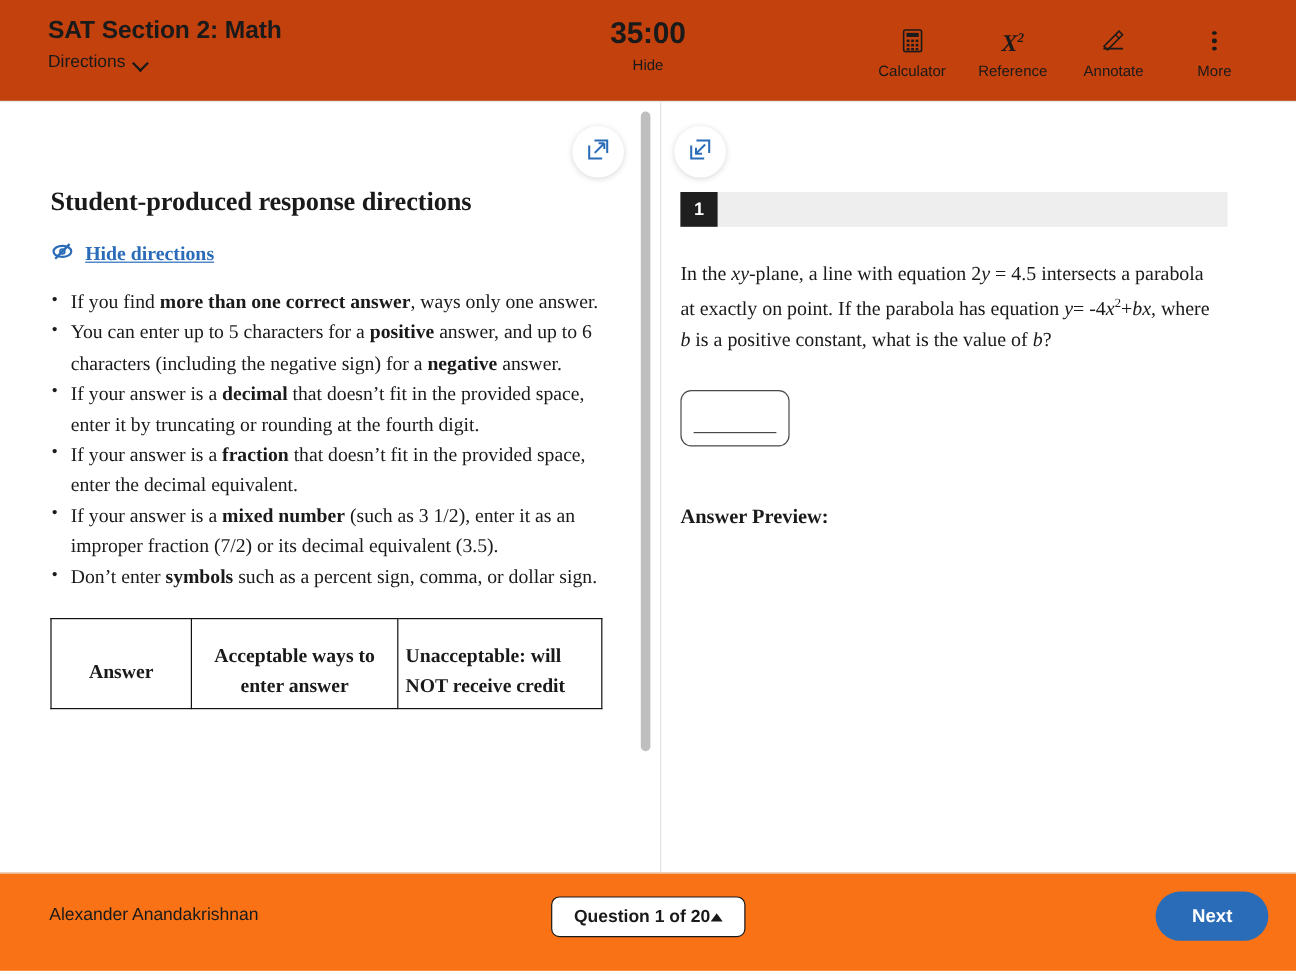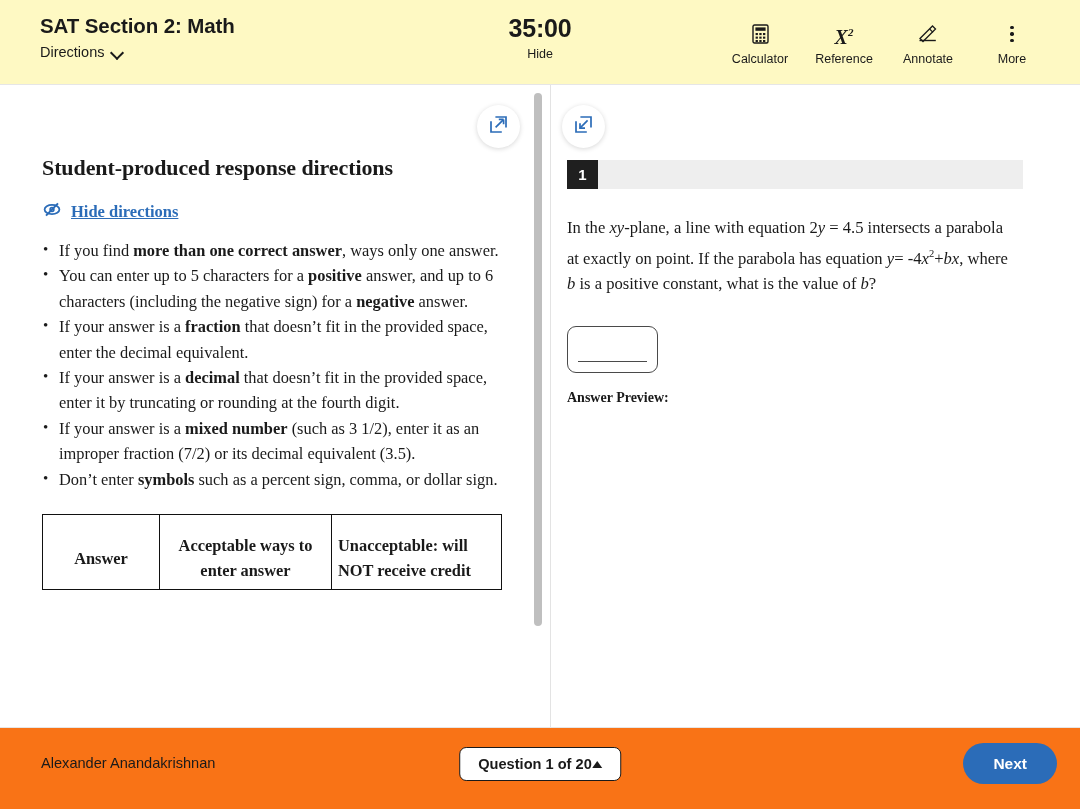--- a/index.html
+++ b/index.html
@@ -21,21 +21,21 @@
     position: relative;
     display: flex;
     flex-direction: column;
   }
 
   
   .header {
     height: 85px;
     flex: 0 0 85px;
     position: relative;
-    background: #fef9c3;
+    background: #c2410c;
     border-bottom: 1px solid #e6e6e6;
     box-sizing: border-box;
   }
   .header-left {
     position: absolute;
     left: 40px;
     top: 13px;
   }
   .exam-title {
     font-size: 20.5px;
@@ -313,23 +313,23 @@
     cursor: text;
   }
   .answer-box .rule {
     position: absolute;
     left: 10px; right: 10px;
     bottom: 10px;
     height: 1.5px;
     background: #4a4a4a;
   }
   .answer-preview {
-    margin-top: 17px;
+    margin-top: 49px;
     font-family: "Liberation Serif", serif;
-    font-size: 14px;
+    font-size: 17px;
     font-weight: 700;
     color: #1a1a1a;
   }
 
   
   .footer {
     height: 82px;
     flex: 0 0 82px;
     position: relative;
     background: #f97316;
@@ -479,24 +479,24 @@
         </div>
 
         <ul class="dir-list">
           <li>
             <span>If you find </span><b>more than one correct answer</b><span>, ways only one answer.</span>
           </li>
           <li>
             <span>You can enter up to 5 characters for a </span><b>positive</b><span> answer, and up to 6 characters (including the negative sign) for a </span><b>negative</b><span> answer.</span>
           </li>
           <li>
-            <span> If your answer is a </span><b>fraction</b><span> that doesn’t fit in the provided space, enter the decimal equivalent.</span>
+            <span> If your answer is a </span><b>decimal</b><span> that doesn’t fit in the provided space, enter it by truncating or rounding at the fourth digit.</span>
           </li>
           <li>
-            <span> If your answer is a </span><b>decimal</b><span> that doesn’t fit in the provided space, enter it by truncating or rounding at the fourth digit.</span>
+            <span> If your answer is a </span><b>fraction</b><span> that doesn’t fit in the provided space, enter the decimal equivalent.</span>
           </li>
           <li>
             <span> If your answer is a </span><b>mixed number</b><span> (such as 3 1/2), enter it as an improper fraction (7/2) or its decimal equivalent (3.5).</span>
           </li>
           <li>
             <span>Don’t enter </span><b>symbols</b><span> such as a percent sign, comma, or dollar sign.</span>
           </li>
         </ul>
 
         <table class="dir-table">

